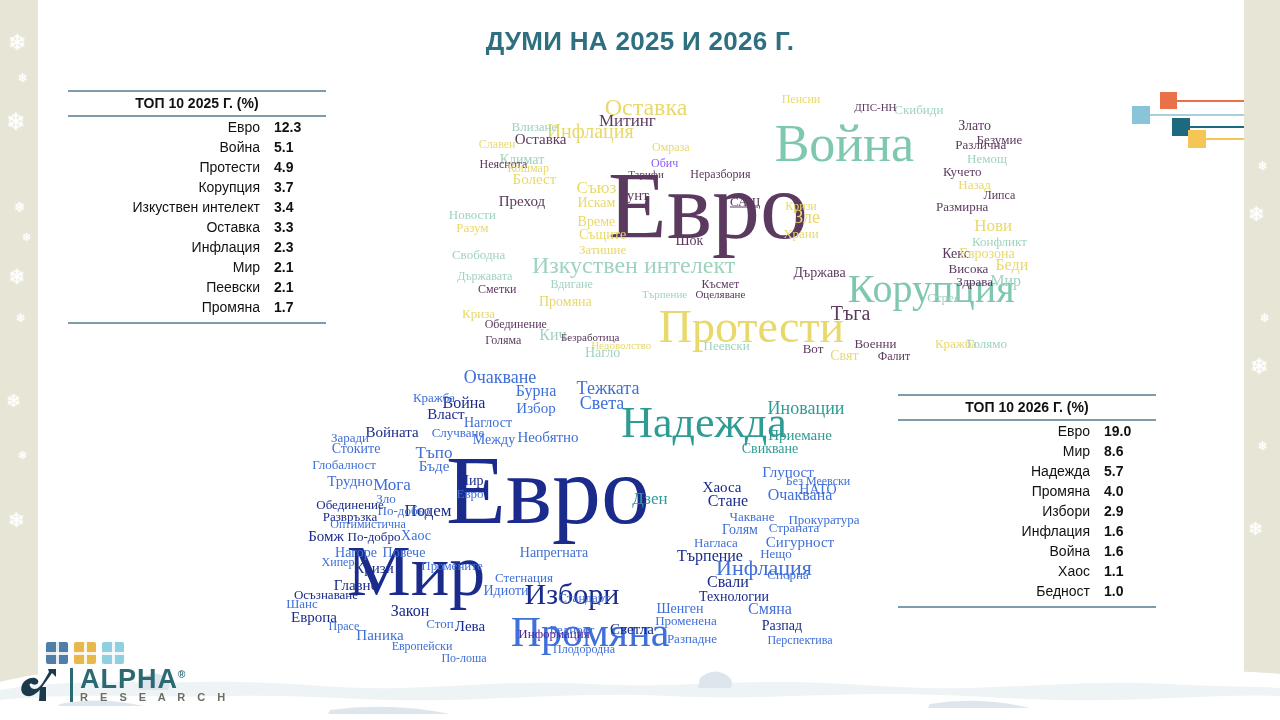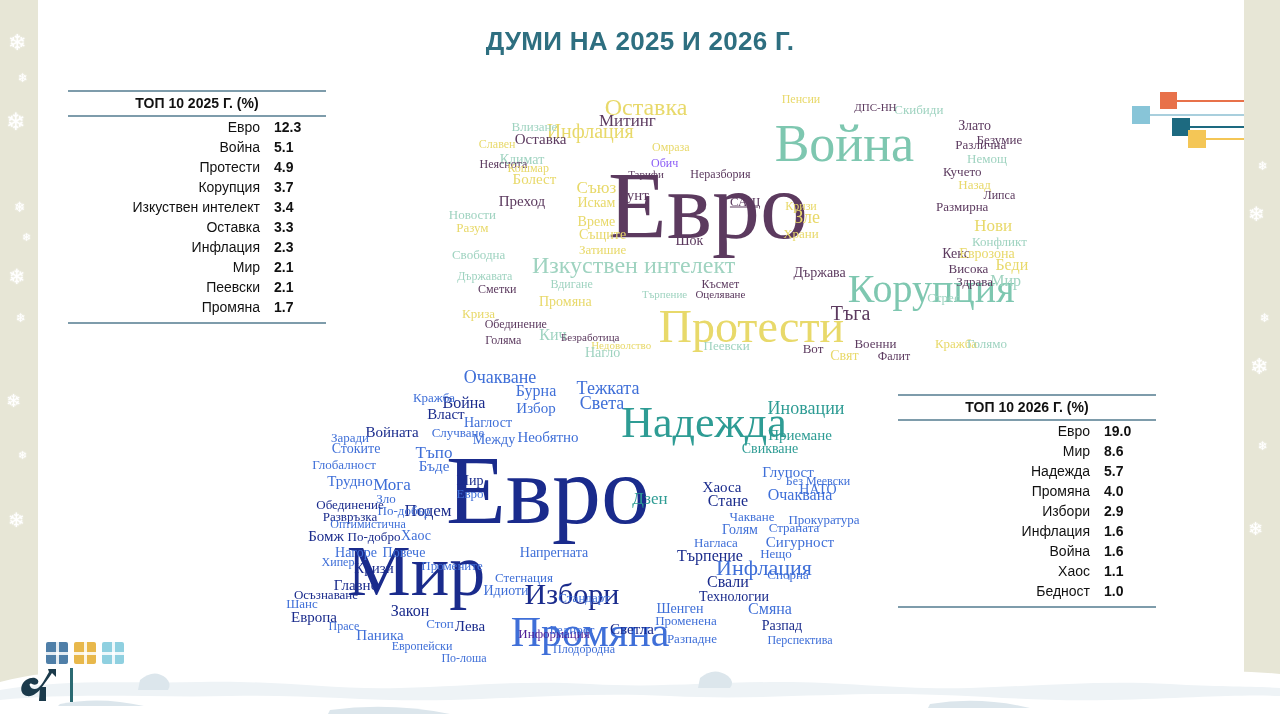--- a/index.html
+++ b/index.html
@@ -411,13 +411,17 @@
   <div class="mark">
     <svg viewBox="0 0 44 44" width="44" height="44">
       <path d="M30,6 L38,6 L38,14 L34,10 C30,16 27,20 24,24 C20,30 14,34 9,33
                C4,32 2,27 4,22 C6,17 12,14 17,15 C20,16 21,18 20,20
                C19,22 16,22 14,21 C12,20 11,21 12,23 C13,26 17,27 20,25
                C24,22 27,16 31,9 Z" fill="#1b3a4b"></path>
       <path d="M22,24 L28,24 L28,38 L21,38 Z" fill="#1b3a4b"></path>
     </svg>
   </div>
   <div class="divider"></div>
+  <div class="txt">
+    <div class="alpha"><span>ALPHA</span><sup>®</sup></div>
+    <div class="research">R E S E A R C H</div>
+  </div>
 </div>
 
 </body></html>

